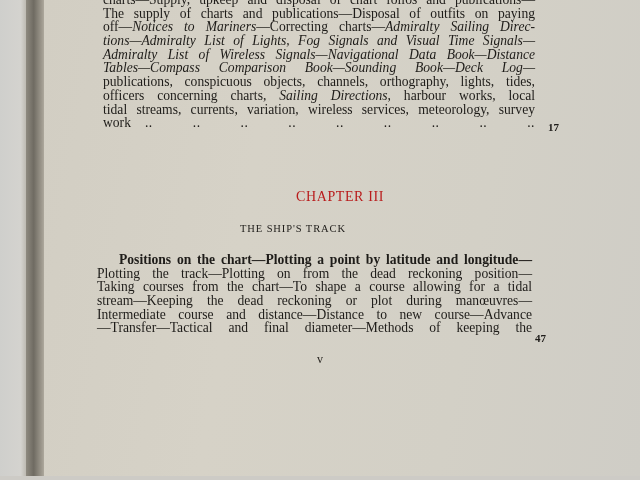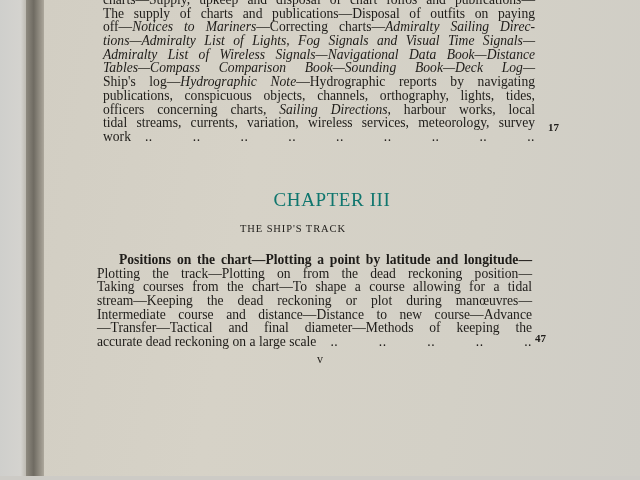--- a/index.html
+++ b/index.html
@@ -67,28 +67,28 @@
     }
     .page-num {
       position: absolute;
       font-family: "Liberation Serif", "DejaVu Serif", serif;
       font-weight: bold;
       font-size: 11px;
       color: #1e1c19;
     }
     .chapter-heading {
       position: absolute;
-      left: 232px;
+      left: 240px;
       top: 189px;
       width: 200px;
       text-align: center;
       font-family: "Liberation Serif", "DejaVu Serif", serif;
-      font-size: 19px;
+      font-size: 14px;
       letter-spacing: 0.6px;
-      color: #0f766e;
+      color: #b91c1c;
     }
     .chapter-subtitle {
       position: absolute;
       left: 240px;
       top: 223px;
       width: 200px;
       text-align: left;
       font-family: "Liberation Serif", "DejaVu Serif", serif;
       font-size: 10.5px;
       letter-spacing: 0.9px;
@@ -126,42 +126,37 @@
   <div class="gutter"></div>
   <div class="page"></div>
 
   <div class="text-block top-block">
     <span class="line">charts—Supply, upkeep and disposal of chart folios and publications—</span>
     <span class="line">The supply of charts and publications—Disposal of outfits on paying</span>
     <span class="line"><span>off—</span><span class="it">Notices to Mariners</span><span>—Correcting charts—</span><span class="it">Admiralty Sailing Direc-</span></span>
     <span class="line it">tions—Admiralty List of Lights, Fog Signals and Visual Time Signals—</span>
     <span class="line it">Admiralty List of Wireless Signals—Navigational Data Book—Distance</span>
     <span class="line it">Tables—Compass Comparison Book—Sounding Book—Deck Log—</span>
-    <span class="line"><span>Ship's log—</span><span class="it">Hydrographic Note</span><span>—Hydrographic reports by navigating</span></span>
     <span class="line">publications, conspicuous objects, channels, orthography, lights, tides,</span>
     <span class="line"><span>officers concerning charts, </span><span class="it">Sailing Directions</span><span>, harbour works, local</span></span>
     <span class="line">tidal streams, currents, variation, wireless services, meteorology, survey</span>
     <span class="line last">
       <span>work</span>
       <span class="leader dots">.. .. .. .. .. .. .. .. ..</span>
     </span>
   </div>
   <div class="page-num" style="left:548px; top:121px;">17</div>
 
   <div class="chapter-heading">CHAPTER III</div>
   <div class="chapter-subtitle">THE SHIP'S TRACK</div>
 
   <div class="text-block bottom-block">
     <span class="line indent">Positions on the chart—Plotting a point by latitude and longitude—</span>
     <span class="line">Plotting the track—Plotting on from the dead reckoning position—</span>
     <span class="line">Taking courses from the chart—To shape a course allowing for a tidal</span>
     <span class="line">stream—Keeping the dead reckoning or plot during manœuvres—</span>
     <span class="line">Intermediate course and distance—Distance to new course—Advance</span>
     <span class="line">—Transfer—Tactical and final diameter—Methods of keeping the</span>
-    <span class="line last">
-      <span>accurate dead reckoning on a large scale</span>
-      <span class="leader dots">.. .. .. .. ..</span>
-    </span>
   </div>
   <div class="page-num" style="left:535px; top:332px;">47</div>
 
   <div class="folio">v</div>
 </div>
 
 </body></html>

